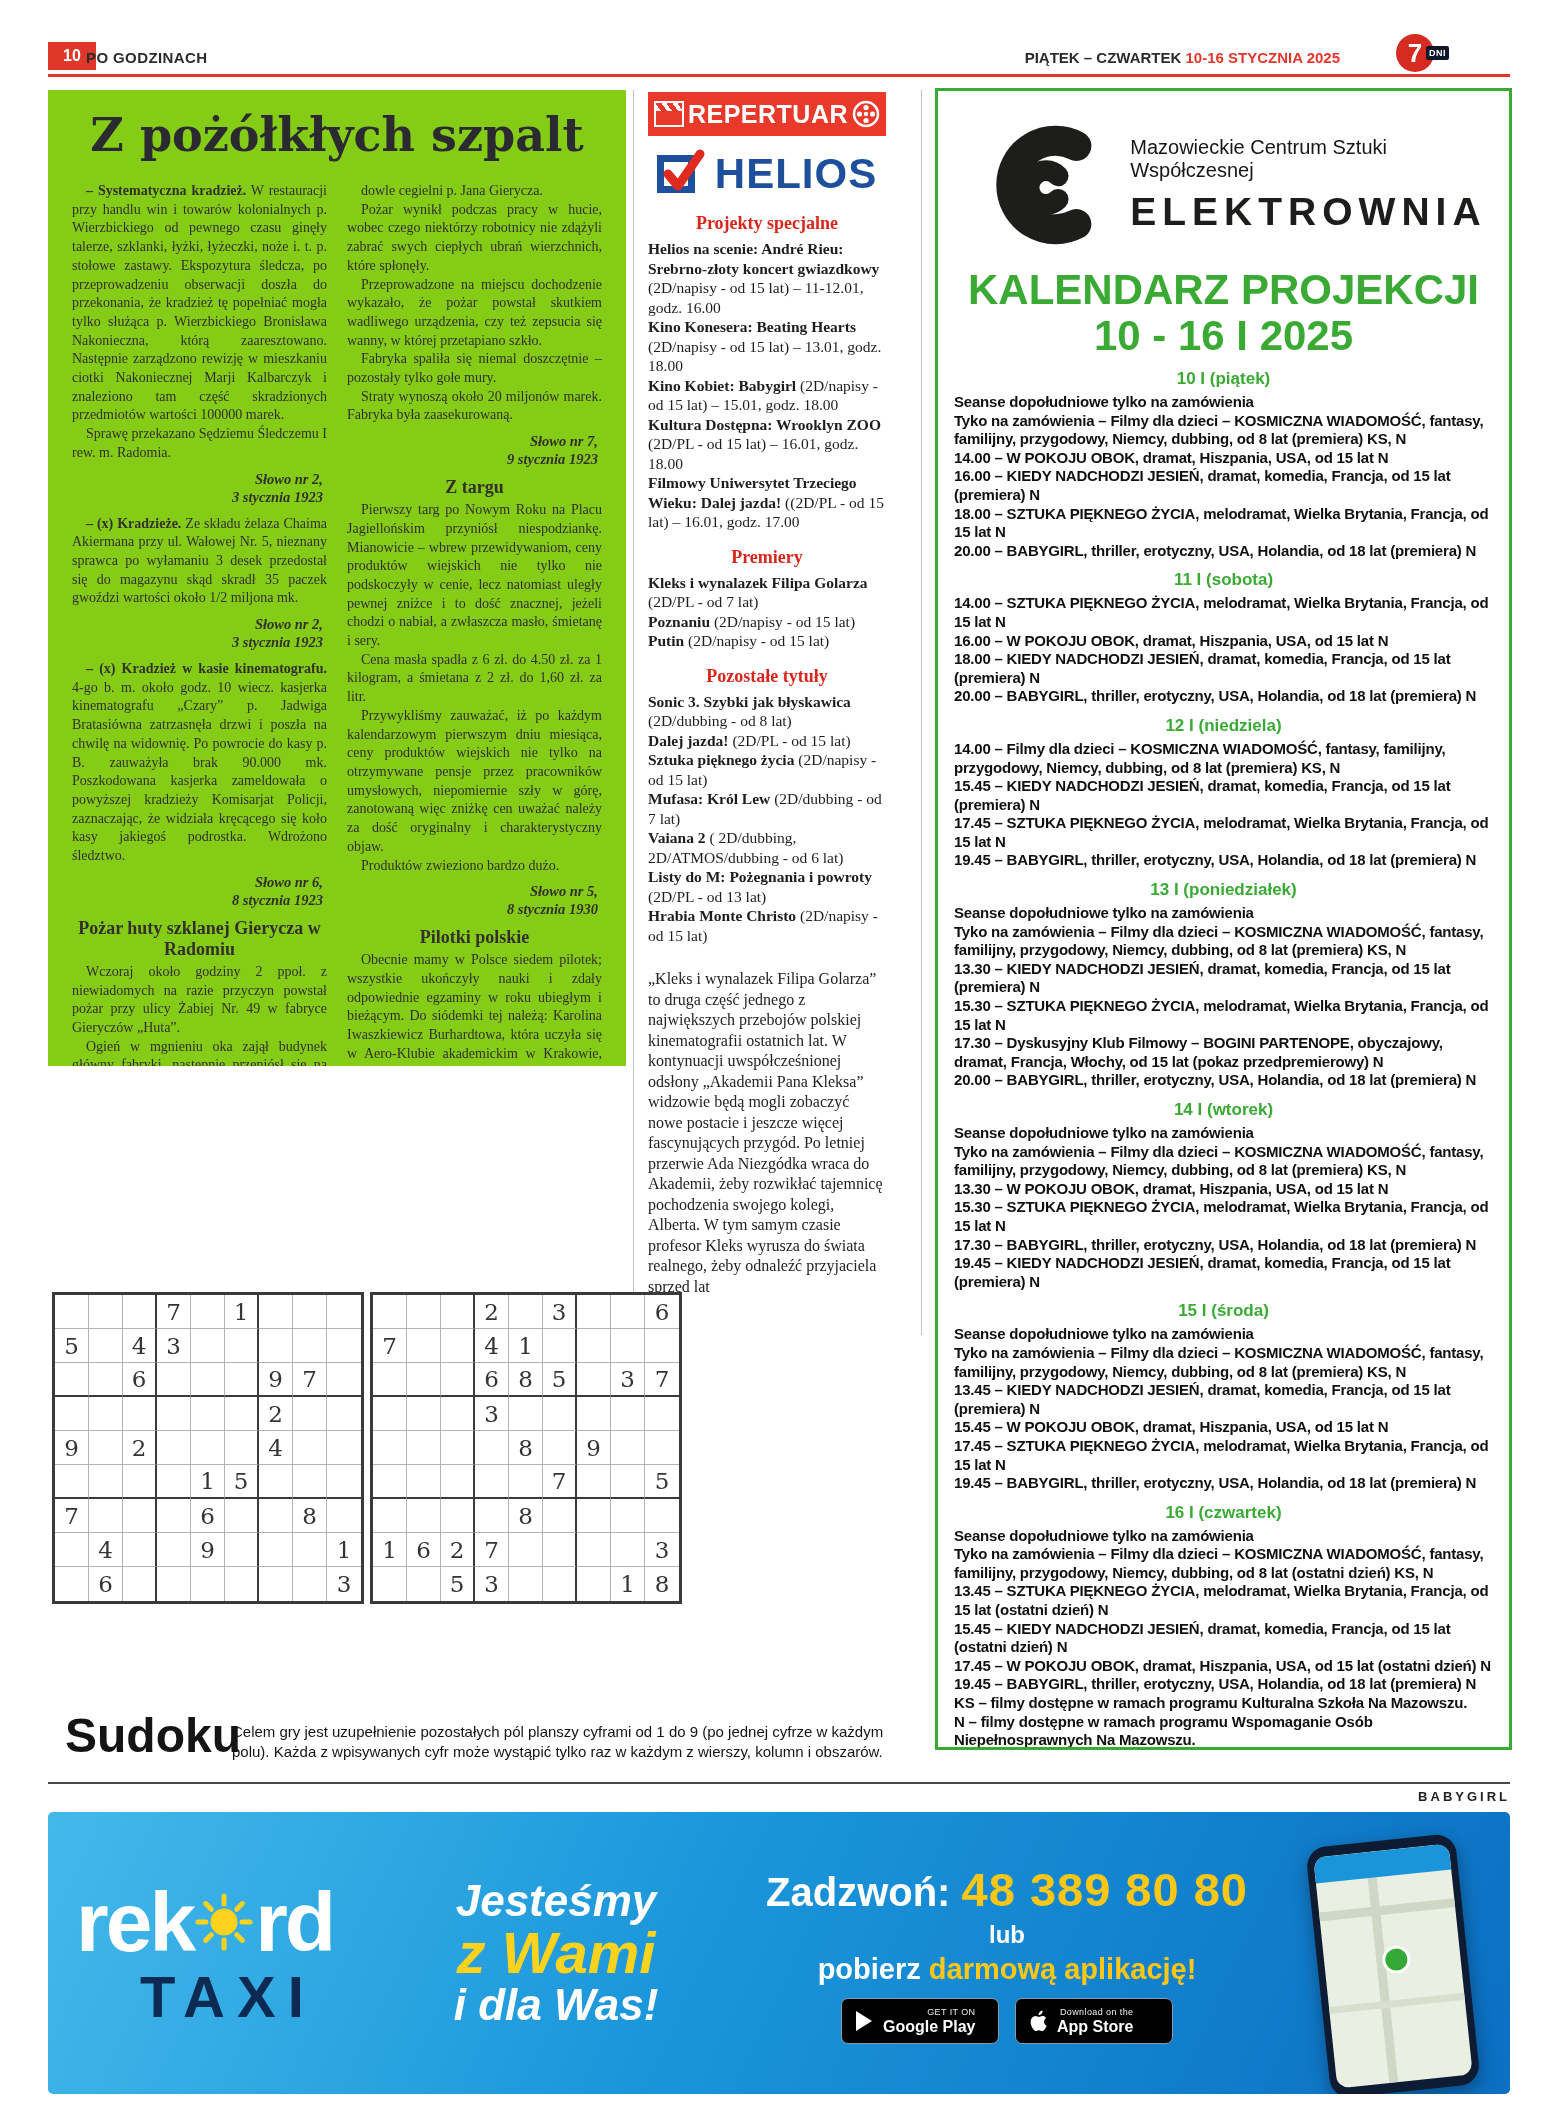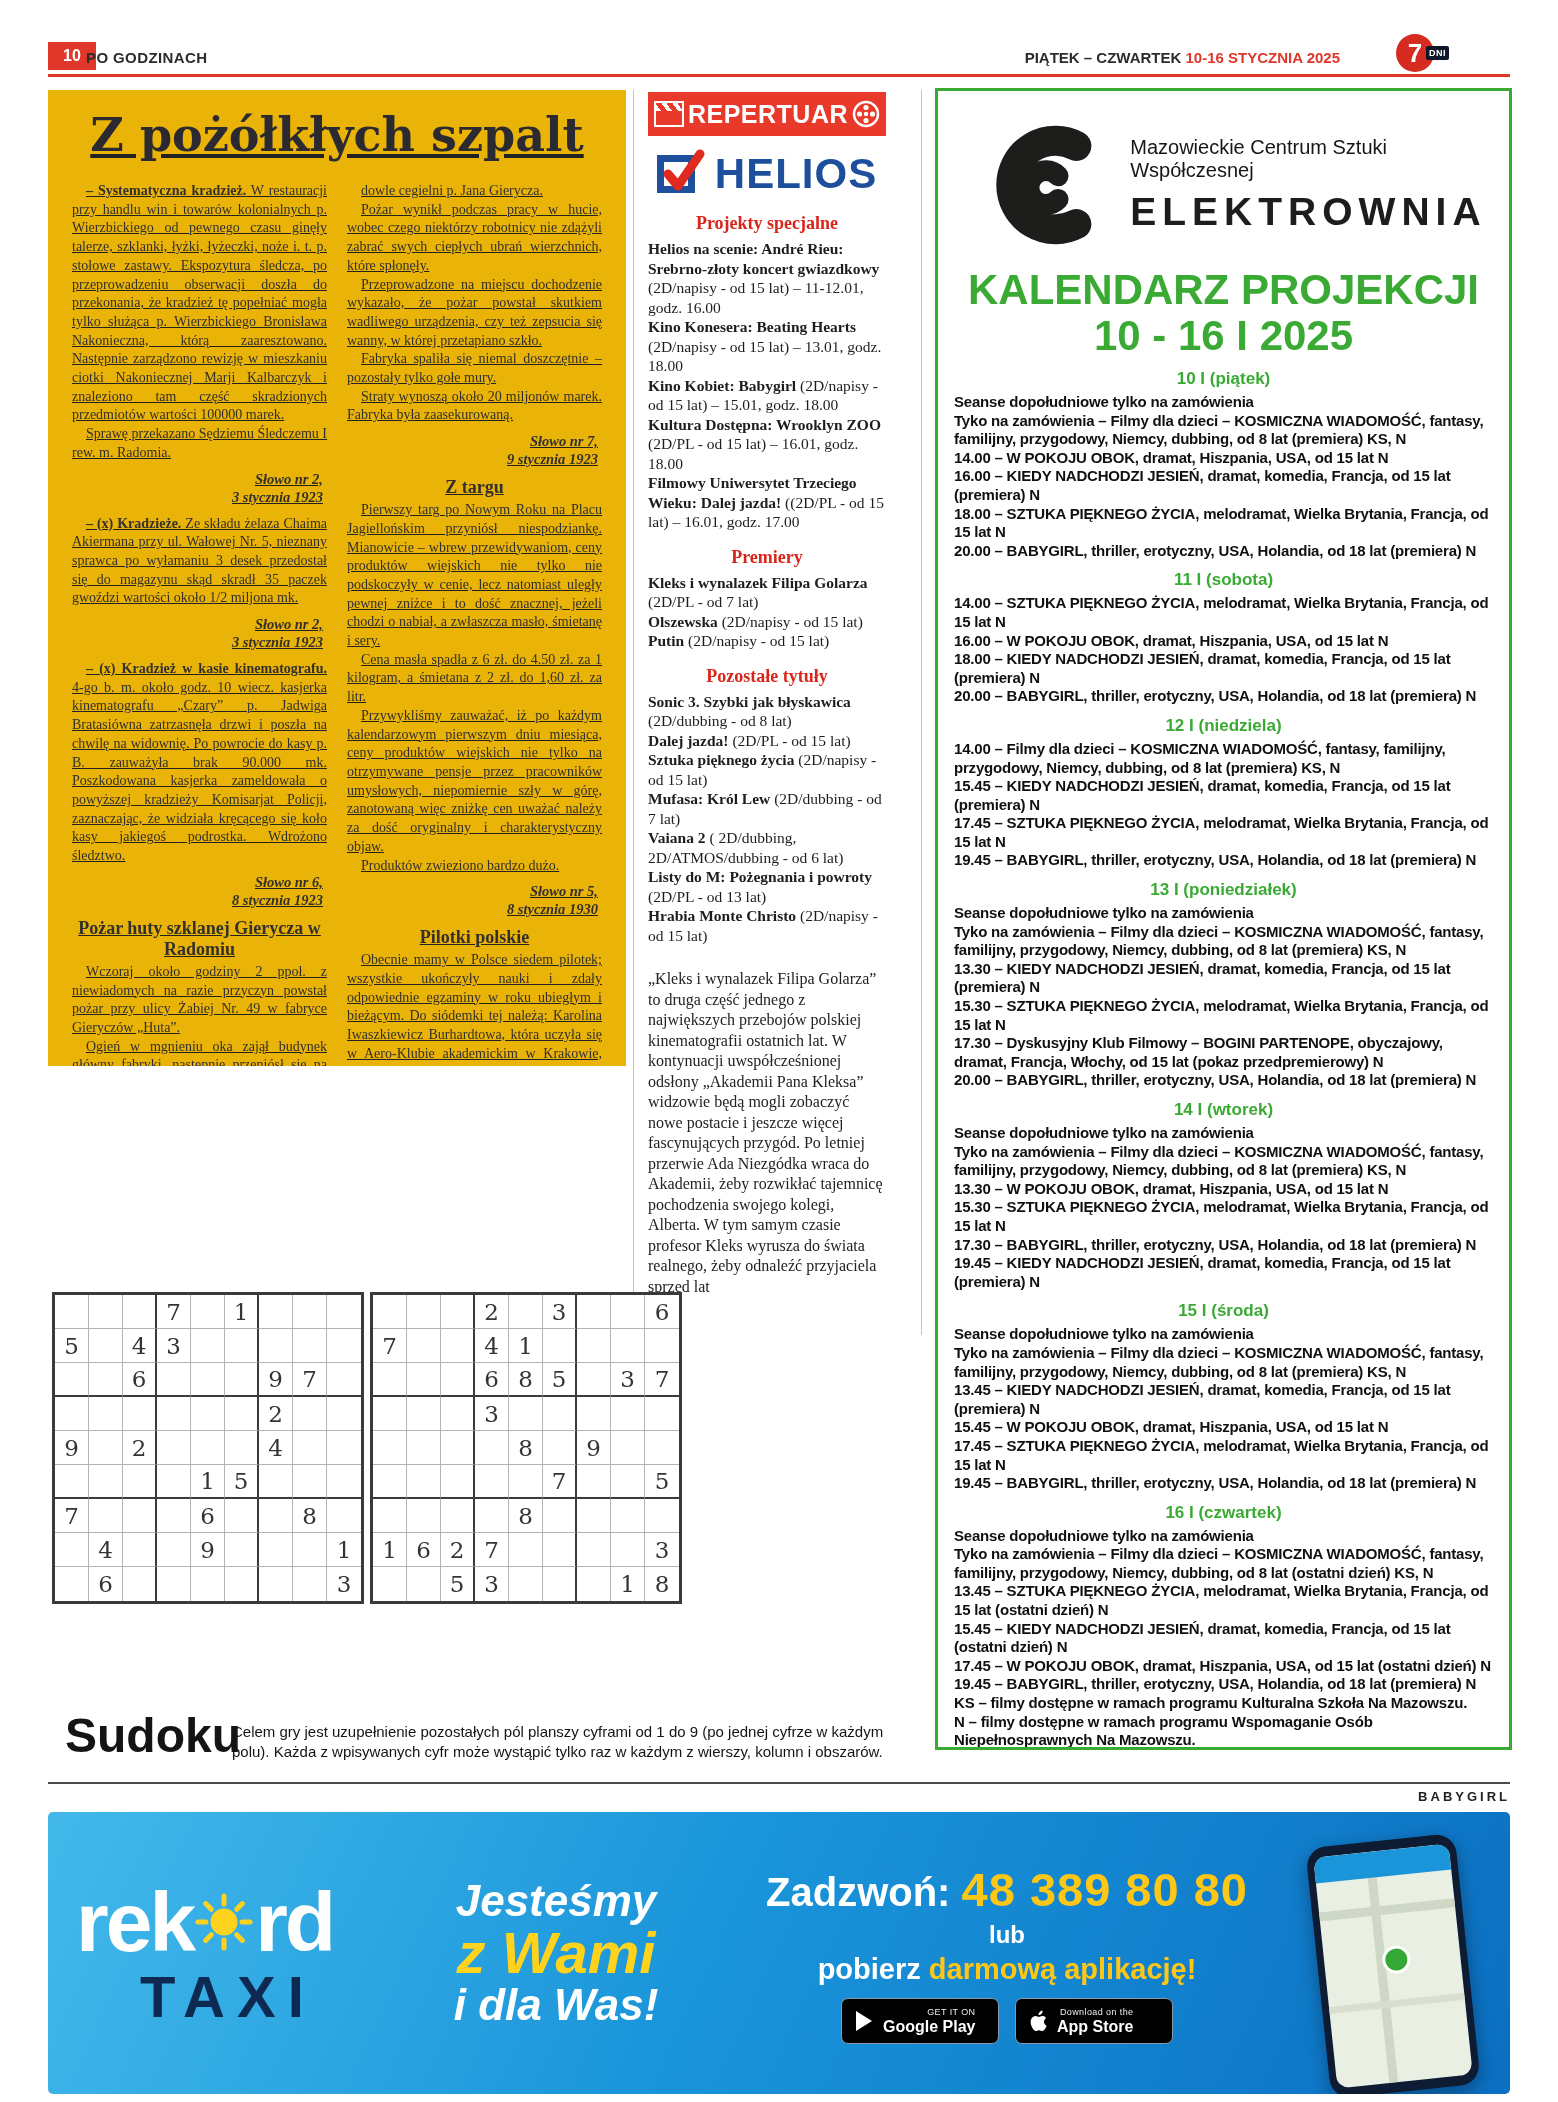--- a/index.html
+++ b/index.html
@@ -7,21 +7,21 @@
   
   .pagenum{position:absolute;left:48px;top:42px;width:48px;height:28px;background:#e0372b;color:#fff;font:700 16px/28px "Liberation Sans",sans-serif;text-align:center;}
   .section-label{position:absolute;left:86px;top:49px;font:700 15px "Liberation Sans",sans-serif;letter-spacing:.4px;color:#2b2b2b;}
   .date-label{position:absolute;top:49px;right:218px;font:700 15px "Liberation Sans",sans-serif;color:#2b2b2b;white-space:nowrap;}
   .date-label .red{color:#e0372b;}
   .logo7{position:absolute;left:1396px;top:34px;width:60px;height:40px;}
   .logo7 .ball{position:absolute;left:0;top:0;width:38px;height:38px;border-radius:50%;background:#d52b20;color:#fff;font:700 26px/38px "Liberation Sans",sans-serif;text-align:center;}
   .logo7 .dni{position:absolute;left:30px;top:12px;background:#0f172a;color:#fff;font:700 9px/12px "Liberation Sans",sans-serif;padding:1px 3px;border-radius:2px;letter-spacing:.5px;}
   .head-rule{position:absolute;left:48px;top:74px;width:1462px;height:3px;background:#e0372b;}
   
-  .article-box{position:absolute;left:48px;top:90px;width:578px;height:976px;background:#eab308;overflow:hidden;box-sizing:border-box;text-decoration:underline;}
+  .article-box{position:absolute;left:48px;top:90px;width:578px;height:976px;background:#84cc16;overflow:hidden;box-sizing:border-box;}
   .art-title{font:700 46px/58px "DejaVu Serif",serif;color:#2c2a31;text-align:center;margin:16px 8px 4px;}
   .art-cols{display:flex;gap:20px;padding:14px 24px 0;}
   .art-col{flex:1;min-width:0;font:14px/18.7px "Liberation Serif",serif;color:#33302c;text-align:justify;}
   .art-p{margin:0;text-indent:14px;}
   .art-p b{font-weight:700;}
   .art-head{font:700 18px/21px "Liberation Serif",serif;text-align:center;margin:9px 0 3px;text-indent:0;}
   .art-sig{font:italic 700 14.5px/18px "Liberation Serif",serif;text-align:right;margin:7px 4px 9px 0;}
   
   .vdiv1{position:absolute;left:633px;top:90px;width:1px;height:1215px;background:#c7c3bb;}
   .vdiv2{position:absolute;left:921px;top:90px;width:1px;height:1245px;background:#c7c3bb;}
@@ -179,21 +179,21 @@
   </div>
   <div id="rep-content">
       <div class="rep-head">Projekty specjalne</div>
       <p class="rep-item"><b>Helios na scenie: André Rieu: Srebrno-złoty koncert gwiazdkowy</b> (2D/napisy - od 15 lat) – 11-12.01, godz. 16.00</p>
       <p class="rep-item"><b>Kino Konesera: Beating Hearts</b> (2D/napisy - od 15 lat) – 13.01, godz. 18.00</p>
       <p class="rep-item"><b>Kino Kobiet: Babygirl</b> (2D/napisy - od 15 lat) – 15.01, godz. 18.00</p>
       <p class="rep-item"><b>Kultura Dostępna: Wrooklyn ZOO</b> (2D/PL - od 15 lat) – 16.01, godz. 18.00</p>
       <p class="rep-item"><b>Filmowy Uniwersytet Trzeciego Wieku: Dalej jazda!</b> ((2D/PL - od 15 lat) – 16.01, godz. 17.00</p>
       <div class="rep-head">Premiery</div>
       <p class="rep-item"><b>Kleks i wynalazek Filipa Golarza</b> (2D/PL - od 7 lat)</p>
-      <p class="rep-item"><b>Olszewska</b> (2D/napisy - od 15 lat)</p>
+      <p class="rep-item"><b>Poznaniu</b> (2D/napisy - od 15 lat)</p>
       <p class="rep-item"><b>Putin</b> (2D/napisy - od 15 lat)</p>
       <div class="rep-head">Pozostałe tytuły</div>
       <p class="rep-item"><b>Sonic 3. Szybki jak błyskawica</b> (2D/dubbing - od 8 lat)</p>
       <p class="rep-item"><b>Dalej jazda!</b> (2D/PL - od 15 lat)</p>
       <p class="rep-item"><b>Sztuka pięknego życia</b> (2D/napisy - od 15 lat)</p>
       <p class="rep-item"><b>Mufasa: Król Lew</b> (2D/dubbing - od 7 lat)</p>
       <p class="rep-item"><b>Vaiana 2</b> ( 2D/dubbing, 2D/ATMOS/dubbing - od 6 lat)</p>
       <p class="rep-item"><b>Listy do M: Pożegnania i powroty</b> (2D/PL - od 13 lat)</p>
       <p class="rep-item"><b>Hrabia Monte Christo</b> (2D/napisy - od 15 lat)</p>
     </div>

